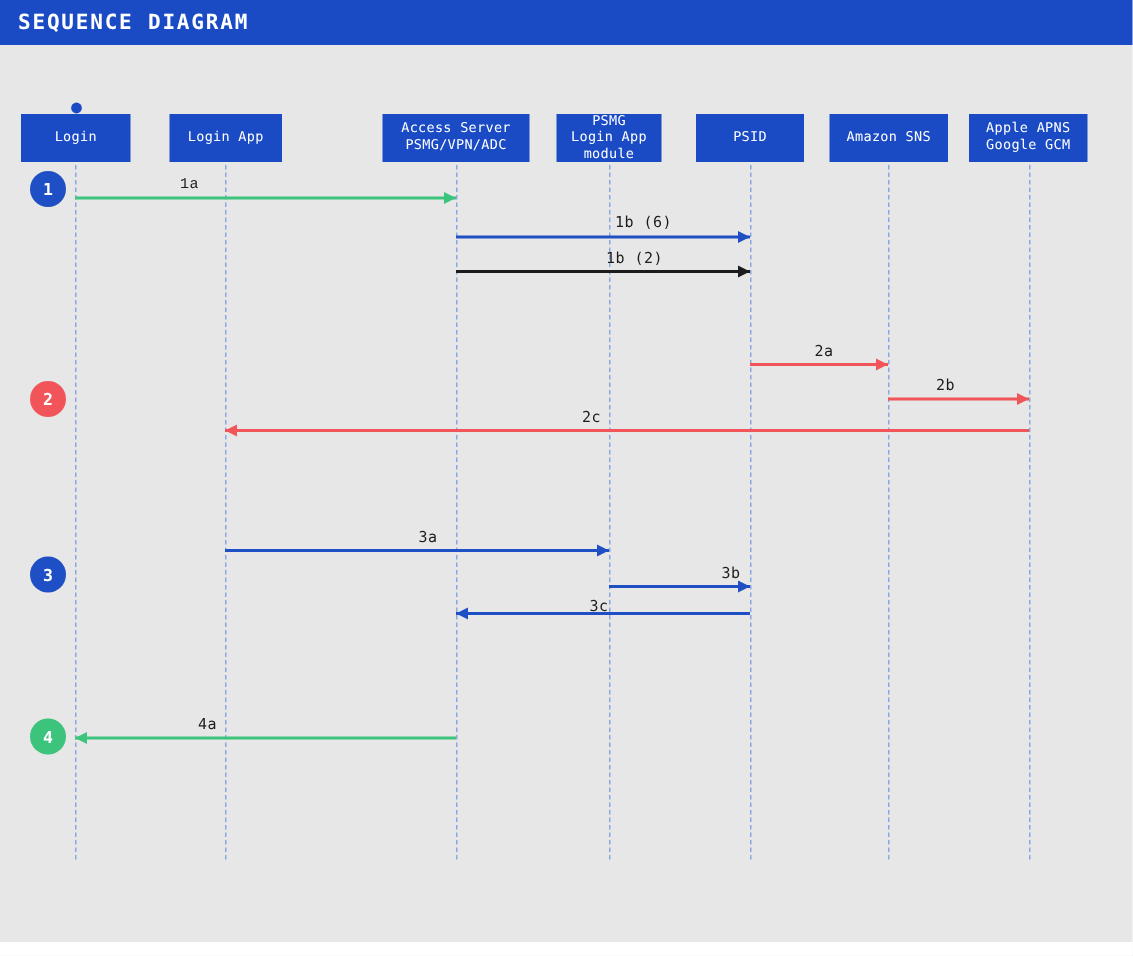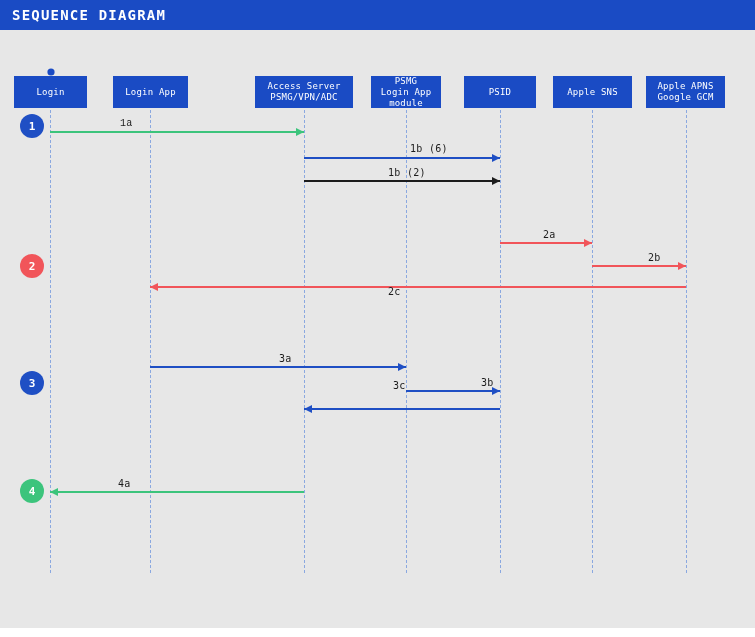--- a/index.html
+++ b/index.html
@@ -128,21 +128,21 @@
 
     <div id="participants-layer">
         <div class="phead" style="left: 14px; top: 46px; width: 73px; height: 32px;">Login</div>
         <div class="phead" style="left: 113px; top: 46px; width: 75px; height: 32px;">Login App</div>
         <div class="phead" style="left: 255px; top: 46px; width: 98px; height: 32px;">Access Server
 PSMG/VPN/ADC</div>
         <div class="phead" style="left: 371px; top: 46px; width: 70px; height: 32px;">PSMG
 Login App
 module</div>
         <div class="phead" style="left: 464px; top: 46px; width: 72px; height: 32px;">PSID</div>
-        <div class="phead" style="left: 553px; top: 46px; width: 79px; height: 32px;">Apple SNS</div>
+        <div class="phead" style="left: 553px; top: 46px; width: 79px; height: 32px;">Amazon SNS</div>
         <div class="phead" style="left: 646px; top: 46px; width: 79px; height: 32px;">Apple APNS
 Google GCM</div>
       </div>
     <div id="lifelines-layer">
         <div class="lifeline" style="left: 50px; top: 80px; height: 463px; border-left-color: rgb(138, 168, 224);"></div>
         <div class="lifeline" style="left: 150px; top: 80px; height: 463px; border-left-color: rgb(138, 168, 224);"></div>
         <div class="lifeline" style="left: 304px; top: 80px; height: 463px; border-left-color: rgb(138, 168, 224);"></div>
         <div class="lifeline" style="left: 406px; top: 80px; height: 463px; border-left-color: rgb(138, 168, 224);"></div>
         <div class="lifeline" style="left: 500px; top: 80px; height: 463px; border-left-color: rgb(138, 168, 224);"></div>
         <div class="lifeline" style="left: 592px; top: 80px; height: 463px; border-left-color: rgb(138, 168, 224);"></div>
@@ -150,42 +150,42 @@
       </div>
     <div id="messages-layer">
         <div class="msg-line" style="left: 50px; top: 101px; width: 254px; border-top: 2px solid rgb(60, 196, 124);"></div>
         <div class="msg-head" style="top: 97.5px; left: 296px; border-left: 8px solid rgb(60, 196, 124);"></div>
         <div class="msg-label" style="left: 120px; top: 88px; font-family: Liberation Mono, monospace;">1a</div>
         <div class="msg-line" style="left: 304px; top: 127px; width: 196px; border-top: 2px solid rgb(31, 79, 196);"></div>
         <div class="msg-head" style="top: 123.5px; left: 492px; border-left: 8px solid rgb(31, 79, 196);"></div>
         <div class="msg-label" style="left: 410px; top: 113px;">1b (6)</div>
         <div class="msg-line" style="left: 304px; top: 150px; width: 196px; border-top: 2px solid rgb(28, 28, 28);"></div>
         <div class="msg-head" style="top: 146.5px; left: 492px; border-left: 8px solid rgb(28, 28, 28);"></div>
-        <div class="msg-label" style="left: 388px; top: 137px;">1b (2)</div>
+        <div class="msg-label" style="left: 404px; top: 137px;">1b (2)</div>
         <div class="msg-line" style="left: 500px; top: 212px; width: 92px; border-top: 2px solid rgb(241, 85, 90);"></div>
         <div class="msg-head" style="top: 208.5px; left: 584px; border-left: 8px solid rgb(241, 85, 90);"></div>
         <div class="msg-label" style="left: 543px; top: 199px;">2a</div>
         <div class="msg-line" style="left: 592px; top: 235px; width: 94px; border-top: 2px solid rgb(241, 85, 90);"></div>
         <div class="msg-head" style="top: 231.5px; left: 678px; border-left: 8px solid rgb(241, 85, 90);"></div>
-        <div class="msg-label" style="left: 648px; top: 222px;">2b</div>
+        <div class="msg-label" style="left: 624px; top: 222px;">2b</div>
         <div class="msg-line" style="left: 150px; top: 256px; width: 536px; border-top: 2px solid rgb(241, 85, 90);"></div>
         <div class="msg-head" style="top: 252.5px; left: 150px; border-right: 8px solid rgb(241, 85, 90);"></div>
-        <div class="msg-label" style="left: 388px; top: 256px;">2c</div>
+        <div class="msg-label" style="left: 388px; top: 243px;">2c</div>
         <div class="msg-line" style="left: 150px; top: 336px; width: 256px; border-top: 2px solid rgb(31, 79, 196);"></div>
         <div class="msg-head" style="top: 332.5px; left: 398px; border-left: 8px solid rgb(31, 79, 196);"></div>
         <div class="msg-label" style="left: 279px; top: 323px;">3a</div>
         <div class="msg-line" style="left: 406px; top: 360px; width: 94px; border-top: 2px solid rgb(31, 79, 196);"></div>
         <div class="msg-head" style="top: 356.5px; left: 492px; border-left: 8px solid rgb(31, 79, 196);"></div>
         <div class="msg-label" style="left: 458px; top: 347px; margin-left: 23px;">3b</div>
         <div class="msg-line" style="left: 304px; top: 378px; width: 196px; border-top: 2px solid rgb(31, 79, 196);"></div>
         <div class="msg-head" style="top: 374.5px; left: 304px; border-right: 8px solid rgb(31, 79, 196);"></div>
-        <div class="msg-label" style="left: 393px; top: 350px;">3c</div>
+        <div class="msg-label" style="left: 393px; top: 369px;">3c</div>
         <div class="msg-line" style="left: 50px; top: 461px; width: 254px; border-top: 2px solid rgb(60, 196, 124);"></div>
         <div class="msg-head" style="top: 457.5px; left: 50px; border-right: 8px solid rgb(60, 196, 124);"></div>
-        <div class="msg-label" style="left: 118px; top: 448px;">4a</div>
+        <div class="msg-label" style="left: 132px; top: 448px;">4a</div>
       </div>
     <div id="steps-layer">
         <div class="step" style="left: 20px; top: 84px; background: rgb(31, 79, 196);">1</div>
         <div class="step" style="left: 20px; top: 224px; background: rgb(241, 85, 90);">2</div>
         <div class="step" style="left: 20px; top: 341px; background: rgb(31, 79, 196);">3</div>
         <div class="step" style="left: 20px; top: 449px; background: rgb(60, 196, 124);">4</div>
       </div>
 
   </div>
 </div>

